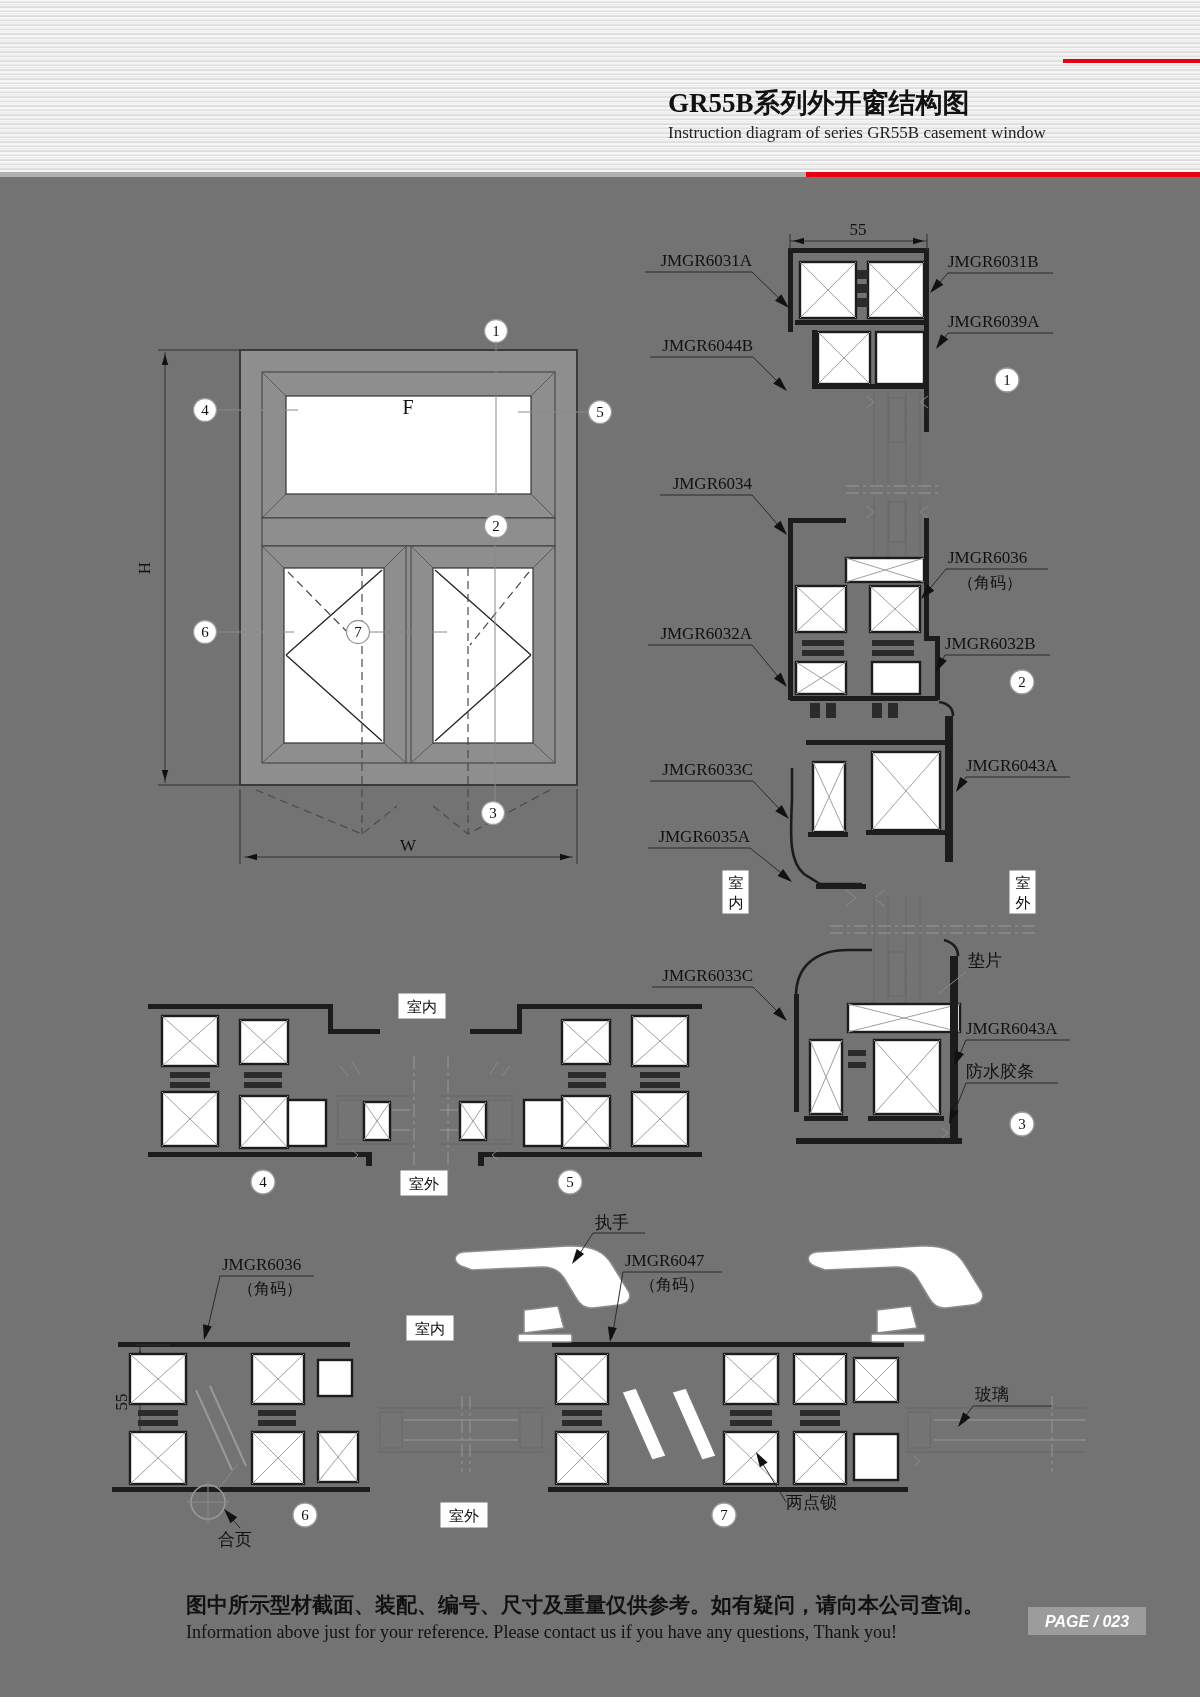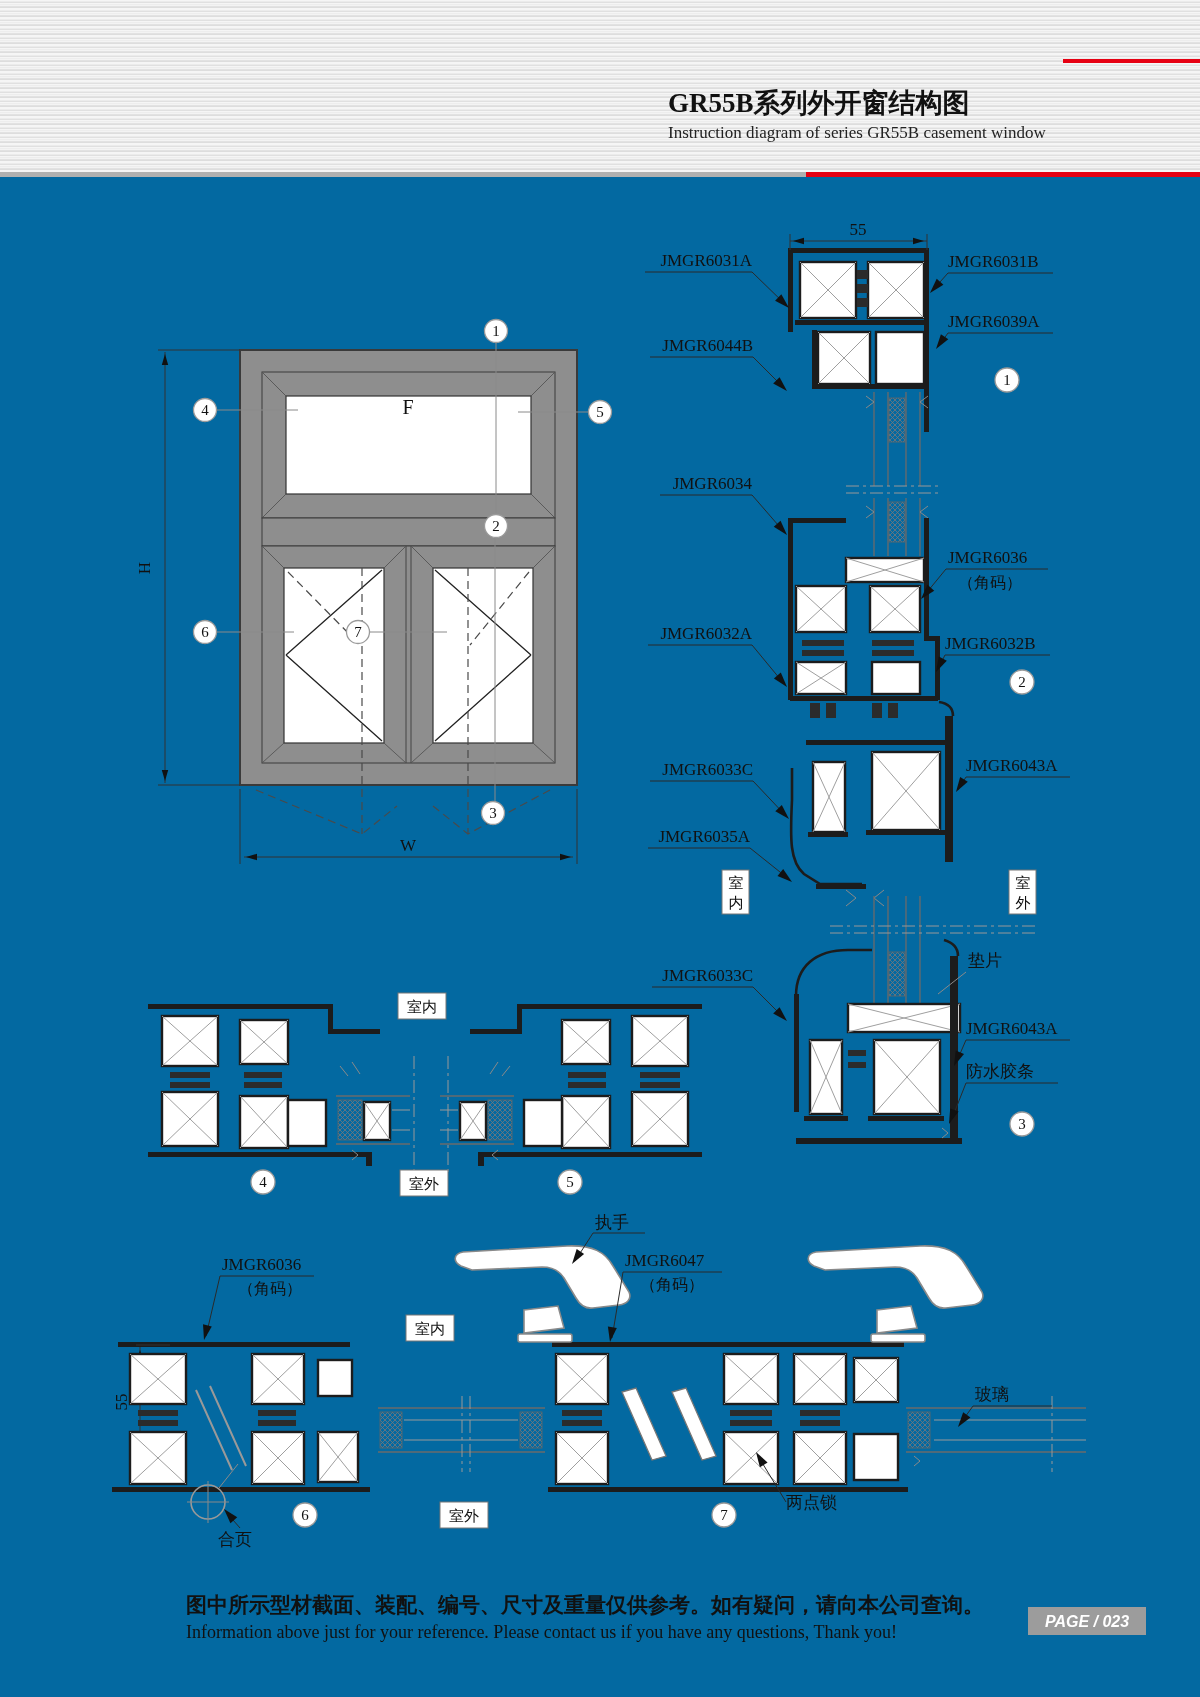--- a/index.html
+++ b/index.html
@@ -1,16 +1,16 @@
 <!DOCTYPE html>
 <html><head>
 <meta charset="utf-8">
 <style>
   html,body{margin:0;padding:0;background:#ffffff;}
-  .page{position:relative;width:1200px;height:1697px;background:#0369a1;overflow:hidden;
+  .page{position:relative;width:1200px;height:1697px;background:#737373;overflow:hidden;
         font-family:"Liberation Serif", serif;}
   svg{position:absolute;left:0;top:0;}
   
   .cap{fill:#1c1c1c;}
   .xb rect{fill:#ffffff;stroke:#1c1c1c;stroke-width:2.4;}
   .xb path{stroke:#9f9f9f;stroke-width:1;fill:none;}
   .pb{fill:#ffffff;stroke:#1c1c1c;stroke-width:2.4;}
   .comb{fill:#2b2b2b;}
   .th{fill:none;stroke:#1c1c1c;stroke-width:2.6;}
   .gl{stroke:#6b6b6b;stroke-width:1.3;fill:none;}

